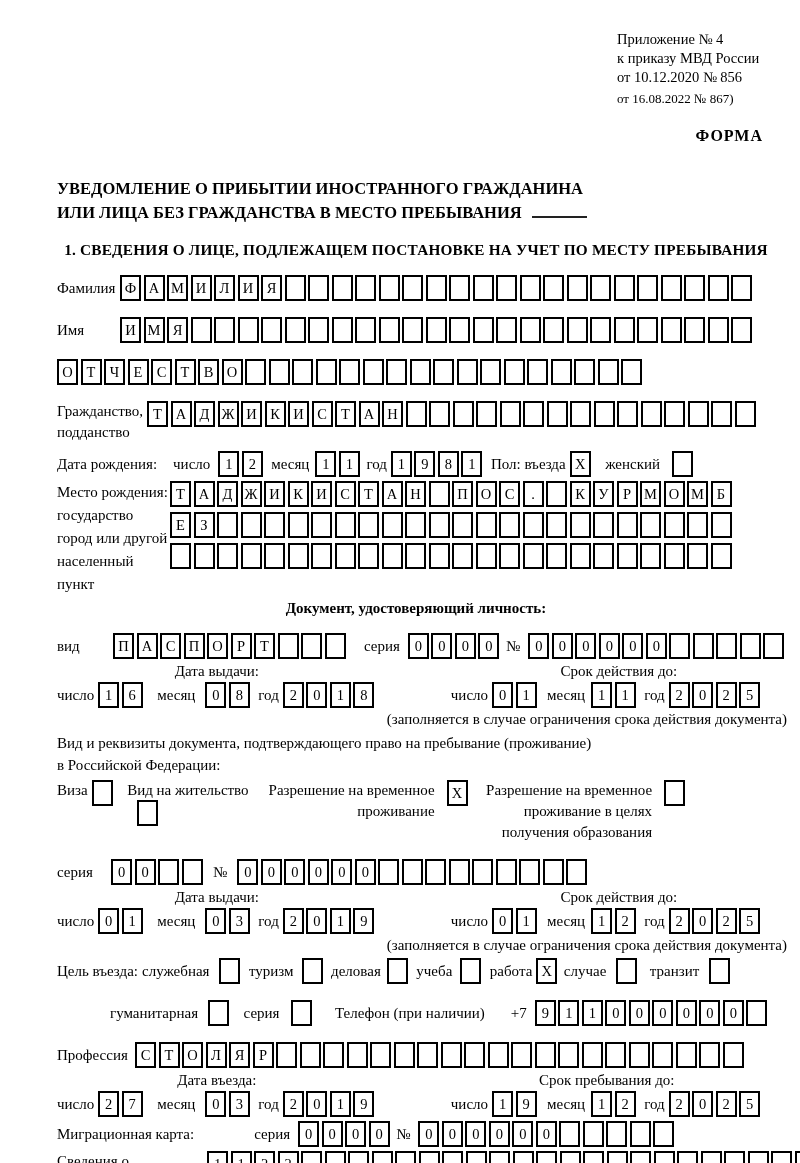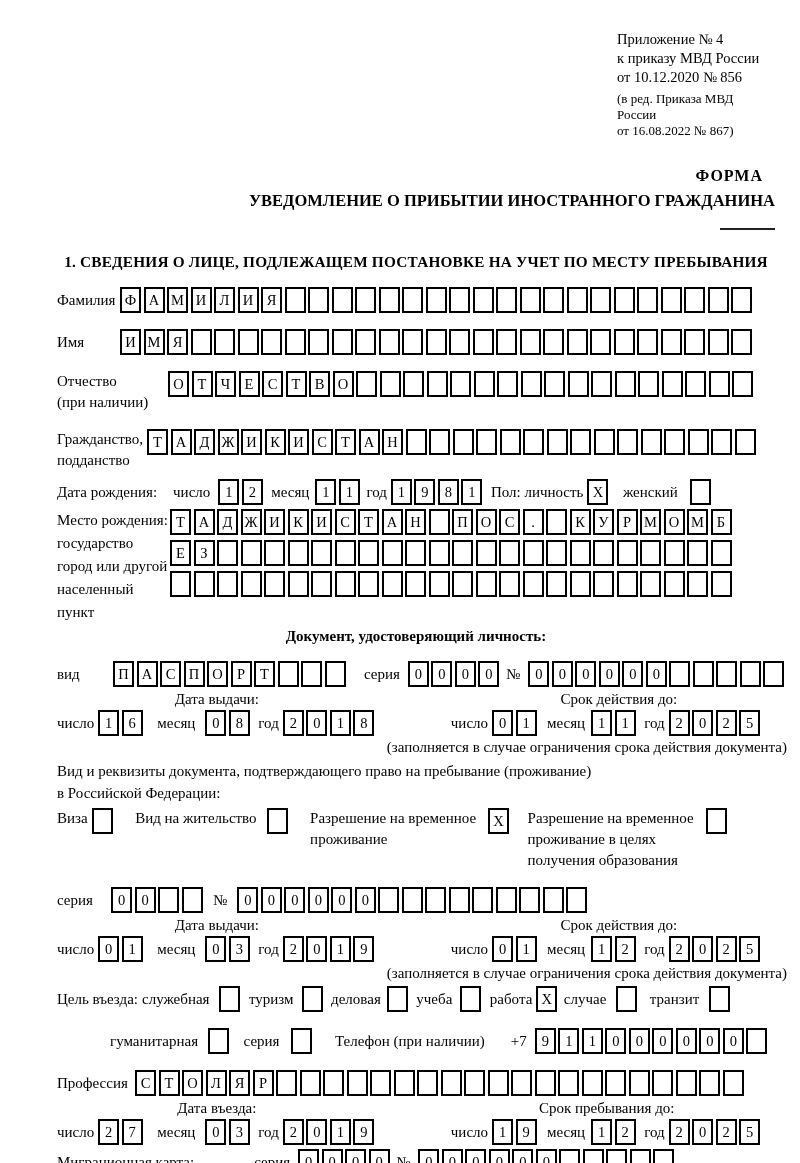--- a/index.html
+++ b/index.html
@@ -1,66 +1,65 @@
 <!DOCTYPE html>
 <html><head>
 <meta charset="utf-8">
 <style>
   html,body{margin:0;padding:0;background:#fff;}
   .page{position:relative;width:800px;height:1163px;box-sizing:border-box;
         padding:30px 25px 10px 57px;overflow:hidden;color:#000;
         font-family:"Liberation Serif","DejaVu Serif",serif;font-size:15px;}
   .annex{margin-left:560px;line-height:19px;font-size:14.5px;}
   .annex-note{margin-top:4px;font-size:13px;line-height:16px;}
-  .forma{margin-top:28px;text-align:right;padding-right:12px;font-weight:bold;font-size:16px;letter-spacing:1px;}
-  .title{margin-top:4px;text-align:right;font-weight:bold;font-size:16.5px;line-height:24px;}
+  .forma{margin-top:20px;text-align:right;padding-right:12px;font-weight:bold;font-size:16px;letter-spacing:1px;}
+  .title{margin-top:32px;text-align:left;font-weight:bold;font-size:16.5px;line-height:24px;}
   .blank-line{display:inline-block;width:55px;border-bottom:2px solid #222;margin-left:10px;}
   .section-title{margin-top:16px;text-align:center;font-weight:bold;font-size:15.3px;letter-spacing:.2px;}
   .formbody{margin-top:12px;}
   .row{display:flex;align-items:center;margin-bottom:4px;margin-top:16px;}
   .row.top{align-items:flex-start;}
   .lbl{flex:none;line-height:20px;}
   .boxes{display:flex;flex:none;}
   .box{flex:none;display:inline-flex;align-items:center;justify-content:center;
        width:17px;height:22px;border:2px solid #000;margin-right:2.5px;
        font-size:14.5px;background:#fff;}
   .lblcol{flex:none;line-height:21px;}
   .center-bold{text-align:center;font-weight:bold;margin:3px 0 5px 0;}
   .dates{display:flex;margin-bottom:3px;}
   .dcol{flex:none;}
   .dtitle{text-align:center;margin-bottom:2px;}
   .dline{display:flex;align-items:center;}
   .dnote{white-space:nowrap;font-size:15px;margin-top:3px;margin-left:-64px;}
   .para{line-height:22px;}
   .permits{display:flex;align-items:flex-start;margin-top:4px;margin-bottom:8px;}
   .pitem{display:flex;align-items:flex-start;}
-  .plines{text-align:left;line-height:21px;}
+  .plines{text-align:right;line-height:21px;}
   .g4{margin-left:4px;} .g6{margin-left:6px;} .g8{margin-left:8px;} .g10{margin-left:10px;}
-  .g12{margin-left:12px;} .g16{margin-left:16px;} .g20{margin-left:20px;} .g28{margin-left:20px;}
+  .g12{margin-left:12px;} .g16{margin-left:16px;} .g20{margin-left:20px;} .g28{margin-left:12px;flex-direction:column;}
 </style>
 </head>
 <body>
 
 <div class="page">
 
   <div class="annex">
     <div>Приложение № 4</div>
     <div>к приказу МВД России</div>
     <div>от 10.12.2020 № 856</div>
     <div class="annex-note">
-      <div>(в ред. Приказа МВД России</div>
       <div>от 16.08.2022 № 867)</div>
     </div>
   </div>
 
   <div class="forma">ФОРМА</div>
 
   <div class="title">
     <div>УВЕДОМЛЕНИЕ О ПРИБЫТИИ ИНОСТРАННОГО ГРАЖДАНИНА</div>
-    <div><span class="blank-line"></span></div>
+    <div><span>ИЛИ ЛИЦА БЕЗ ГРАЖДАНСТВА В МЕСТО ПРЕБЫВАНИЯ</span><span class="blank-line"></span></div>
   </div>
 
   <div class="section-title">1. СВЕДЕНИЯ О ЛИЦЕ, ПОДЛЕЖАЩЕМ ПОСТАНОВКЕ НА УЧЕТ ПО МЕСТУ ПРЕБЫВАНИЯ</div>
 
   <div class="formbody">
 
     <div class="row">
       <span class="lbl" style="width:63px">Фамилия</span>
       <span class="boxes">
           <span class="box">Ф</span>
@@ -120,24 +119,20 @@
           <span class="box"></span>
           <span class="box"></span>
           <span class="box"></span>
           <span class="box"></span>
           <span class="box"></span>
           <span class="box"></span>
         </span>
     </div>
 
     <div class="row top">
-      <span class="lblcol" style="width:111px">
-        <div>Отчество</div>
-        <div>(при наличии)</div>
-      </span>
       <span class="boxes">
           <span class="box">О</span>
           <span class="box">Т</span>
           <span class="box">Ч</span>
           <span class="box">Е</span>
           <span class="box">С</span>
           <span class="box">Т</span>
           <span class="box">В</span>
           <span class="box">О</span>
           <span class="box"></span>
@@ -207,21 +202,21 @@
           <span class="box">1</span>
           <span class="box">1</span>
         </span>
       <span class="lbl g4">год</span>
       <span class="boxes g4">
           <span class="box">1</span>
           <span class="box">9</span>
           <span class="box">8</span>
           <span class="box">1</span>
         </span>
-      <span class="lbl g6">Пол: личность</span>
+      <span class="lbl g6">Пол: въезда</span>
       <span class="boxes g4">
           <span class="box">X</span>
         </span>
       <span class="lbl g12">женский</span>
       <span class="boxes g12">
           <span class="box"></span>
         </span>
     </div>
 
     <div class="row top rowsgap" style="margin-top:4px">

